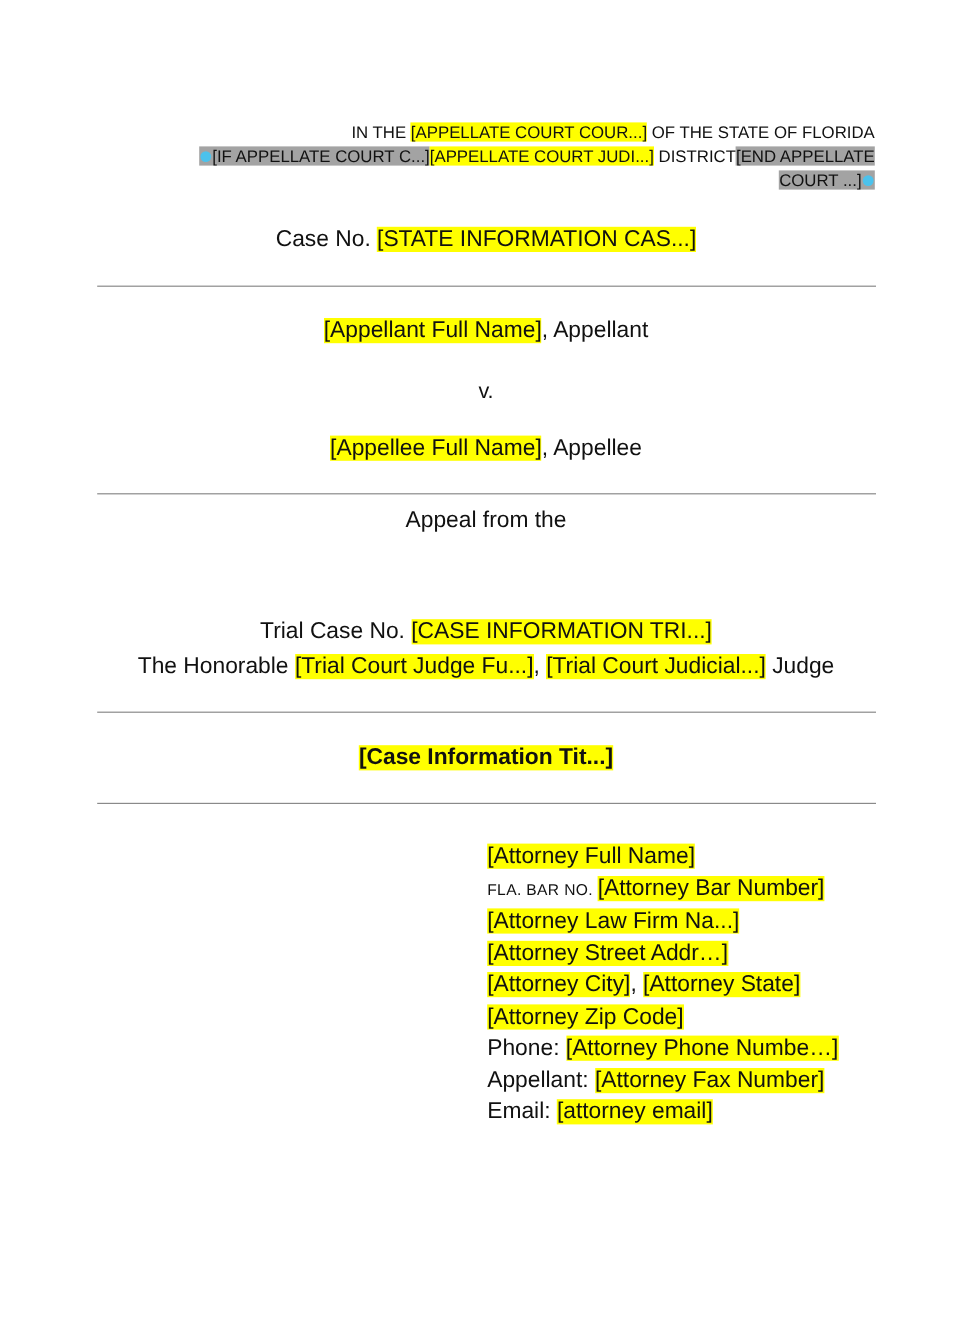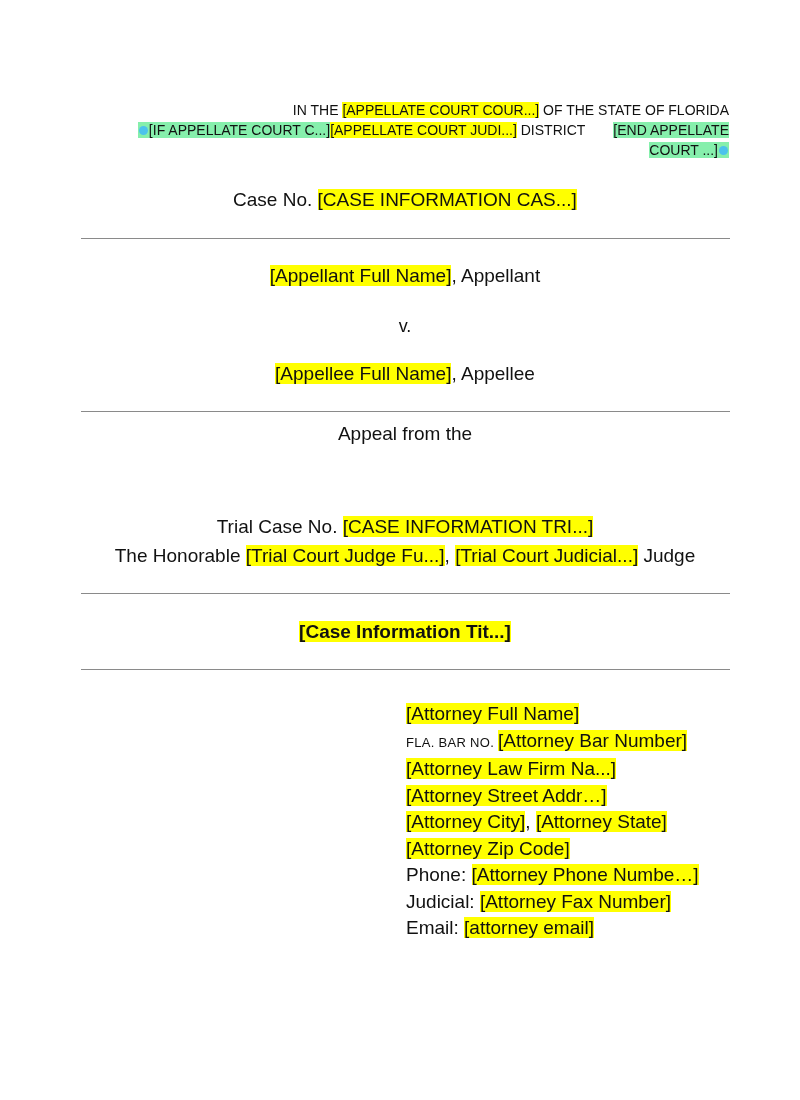--- a/index.html
+++ b/index.html
@@ -1,19 +1,19 @@
 <!DOCTYPE html>
 <html><head>
 <meta charset="utf-8">
 <style>
   html, body { margin: 0; padding: 0; background: #ffffff; }
   body { width: 800px; height: 1100px; position: relative; overflow: hidden;
          font-family: "Liberation Sans", sans-serif; color: #111; }
   .hl { background: #ffff00; }
-  .gray { background: #86efac; margin-left: 28px; }
+  .gray { background: #a3a3a3; }
   .marker { display: inline-block; width: 9px; height: 9px; border-radius: 50%;
             background: #4cc2ec; vertical-align: middle; margin: 0 1px; position: relative; top: -1px; }
   .header { position: absolute; left: 99px; width: 630px; top: 100px; text-align: right;
             font-size: 14px; line-height: 20px; }
   .center-line { position: absolute; left: 80px; width: 650px; text-align: center; font-size: 19px; }
   .rule { position: absolute; left: 81px; width: 649px; height: 0; border-top: 1.5px solid #8a8a8a; }
   .bold { font-weight: bold; }
   .attorney { position: absolute; left: 406px; top: 701px; font-size: 19px; line-height: 26.5px; }
   .attorney div { white-space: nowrap; }
   .small-caps { font-size: 13px; letter-spacing: 0.3px; }
@@ -27,21 +27,21 @@
   </div>
   <div>
     <span class="gray"><span class="marker"></span><span>[IF APPELLATE COURT C...]</span></span><span class="hl">[APPELLATE COURT JUDI...]</span><span> DISTRICT</span><span class="gray">[END APPELLATE</span>
   </div>
   <div>
     <span class="gray"><span>COURT ...]</span><span class="marker"></span></span>
   </div>
 </div>
 
 <div class="center-line" style="top:189px;">
-  <span>Case No. </span><span class="hl">[CASE INFORMATION CAS...]</span>
+  <span>Case No. </span><span class="hl">[STATE INFORMATION CAS...]</span>
 </div>
 
 <div class="rule" style="top:238px;"></div>
 
 <div class="center-line" style="top:265px;">
   <span class="hl">[Appellant Full Name]</span><span>, Appellant</span>
 </div>
 
 <div class="center-line" style="top:316px; font-size:18px;">v.</div>
 
@@ -70,15 +70,15 @@
 <div class="rule" style="top:669px;"></div>
 
 <div class="attorney">
   <div><span class="hl">[Attorney Full Name]</span></div>
   <div><span class="small-caps">FLA. BAR NO. </span><span class="hl">[Attorney Bar Number]</span></div>
   <div><span class="hl">[Attorney Law Firm Na...]</span></div>
   <div><span class="hl">[Attorney Street Addr…]</span></div>
   <div><span class="hl">[Attorney City]</span><span>, </span><span class="hl">[Attorney State]</span></div>
   <div><span class="hl">[Attorney Zip Code]</span></div>
   <div><span>Phone: </span><span class="hl">[Attorney Phone Numbe…]</span></div>
-  <div><span>Judicial: </span><span class="hl">[Attorney Fax Number]</span></div>
+  <div><span>Appellant: </span><span class="hl">[Attorney Fax Number]</span></div>
   <div><span>Email: </span><span class="hl">[attorney email]</span></div>
 </div>
 
 </body></html>

